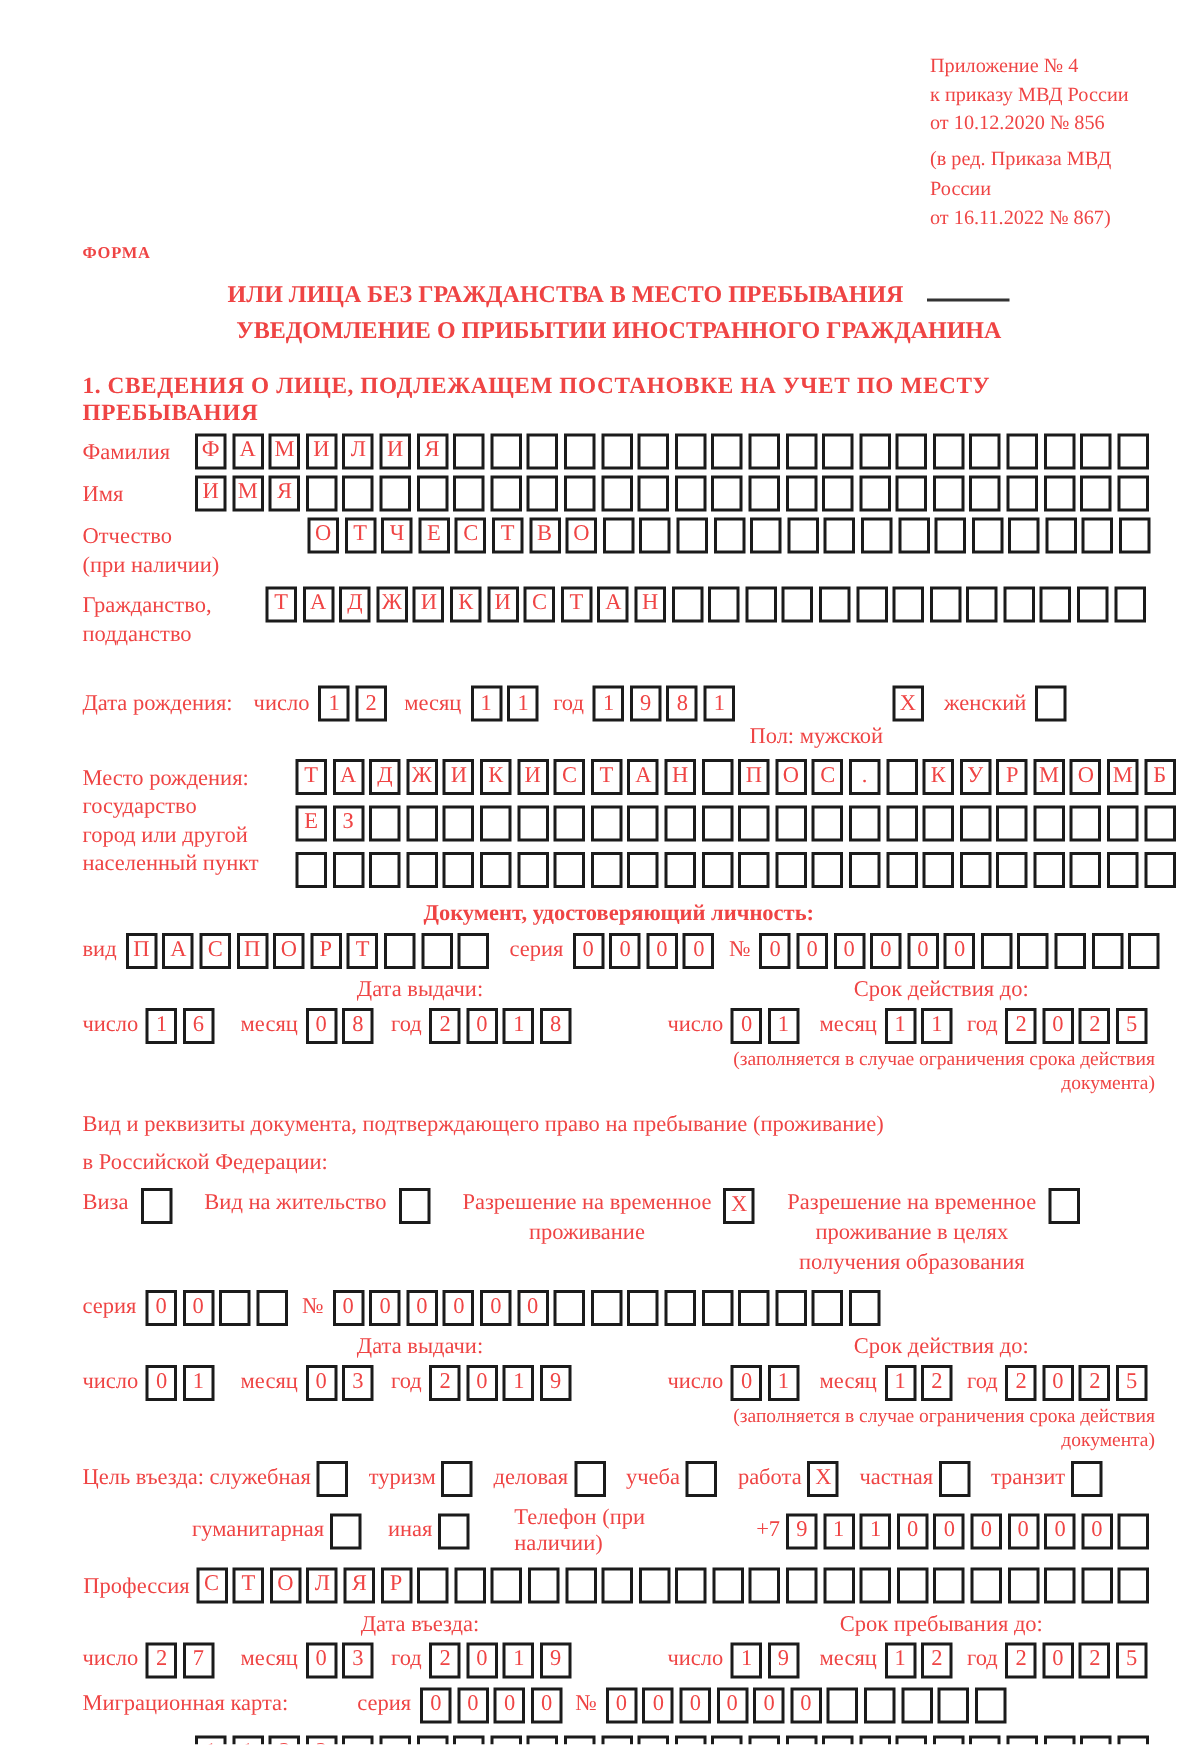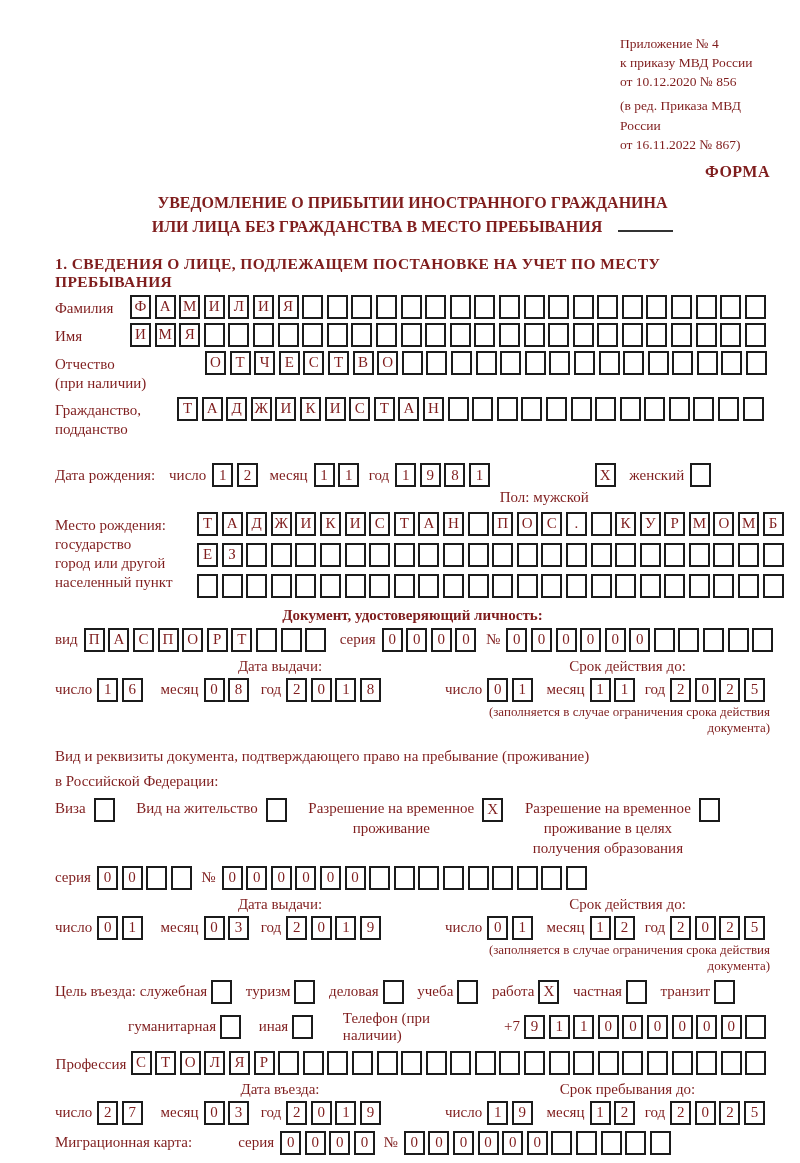--- a/index.html
+++ b/index.html
@@ -1,22 +1,22 @@
 <!DOCTYPE html>
 <html lang="ru"><head>
 <meta charset="utf-8">
 <style>
   html,body{margin:0;padding:0;background:#fff;}
   .page{position:relative;width:800px;height:1163px;box-sizing:border-box;
-        padding:34px 30px 0 55px;background:#fff;color:#7f1d1d;
+        padding:34px 30px 0 55px;background:#fff;color:#ef4444;
         font-family:"Liberation Serif","DejaVu Serif",serif;font-size:15px;overflow:hidden;}
   
   .hdr{margin-left:565px;font-size:13.5px;line-height:1.42;}
   .hdr .ed{margin-top:5px;}
-  .forma{text-align:right;font-weight:bold;font-size:16px;margin-top:9px;letter-spacing:.5px;}
+  .forma{font-weight:bold;font-size:11px;margin-top:9px;letter-spacing:.5px;}
   
   .title{text-align:center;font-weight:bold;font-size:16px;line-height:1.5;margin-top:10px;}
   .blank-line{display:inline-block;width:55px;border-bottom:2px solid #333;height:3px;margin-left:12px;}
   .sec{font-weight:bold;font-size:15.5px;letter-spacing:.4px;margin-top:16px;}
   
   .frow{display:flex;align-items:flex-start;margin-top:4px;}
   .lbl{flex:none;padding-top:4px;line-height:19px;}
   .w75{width:75px;} .w122{width:122px;} .w142{width:142px;} .w150{width:150px;} .w55{width:58px;}
   .cells{display:flex;flex:none;}
   .cell{flex:none;box-sizing:border-box;width:21px;height:24px;border:2px solid #1b1b1b;
@@ -51,25 +51,25 @@
   <div class="hdr">
     <div>Приложение № 4</div>
     <div>к приказу МВД России</div>
     <div>от 10.12.2020 № 856</div>
     <div class="ed">(в ред. Приказа МВД России</div>
     <div>от 16.11.2022 № 867)</div>
   </div>
   <div class="forma">ФОРМА</div>
 
   <div class="title">
-    <div>УВЕДОМЛЕНИЕ О ПРИБЫТИИ ИНОСТРАННОГО ГРАЖДАНИНА</div>
     <div>
       <span>ИЛИ ЛИЦА БЕЗ ГРАЖДАНСТВА В МЕСТО ПРЕБЫВАНИЯ</span>
       <span class="blank-line"></span>
     </div>
+    <div>УВЕДОМЛЕНИЕ О ПРИБЫТИИ ИНОСТРАННОГО ГРАЖДАНИНА</div>
   </div>
 
   <div class="sec">1. СВЕДЕНИЯ О ЛИЦЕ, ПОДЛЕЖАЩЕМ ПОСТАНОВКЕ НА УЧЕТ ПО МЕСТУ ПРЕБЫВАНИЯ</div>
 
   <div class="frow">
     <div class="lbl w75">Фамилия</div>
     <div class="cells">
         <span class="cell">Ф</span>
         <span class="cell">А</span>
         <span class="cell">М</span>

